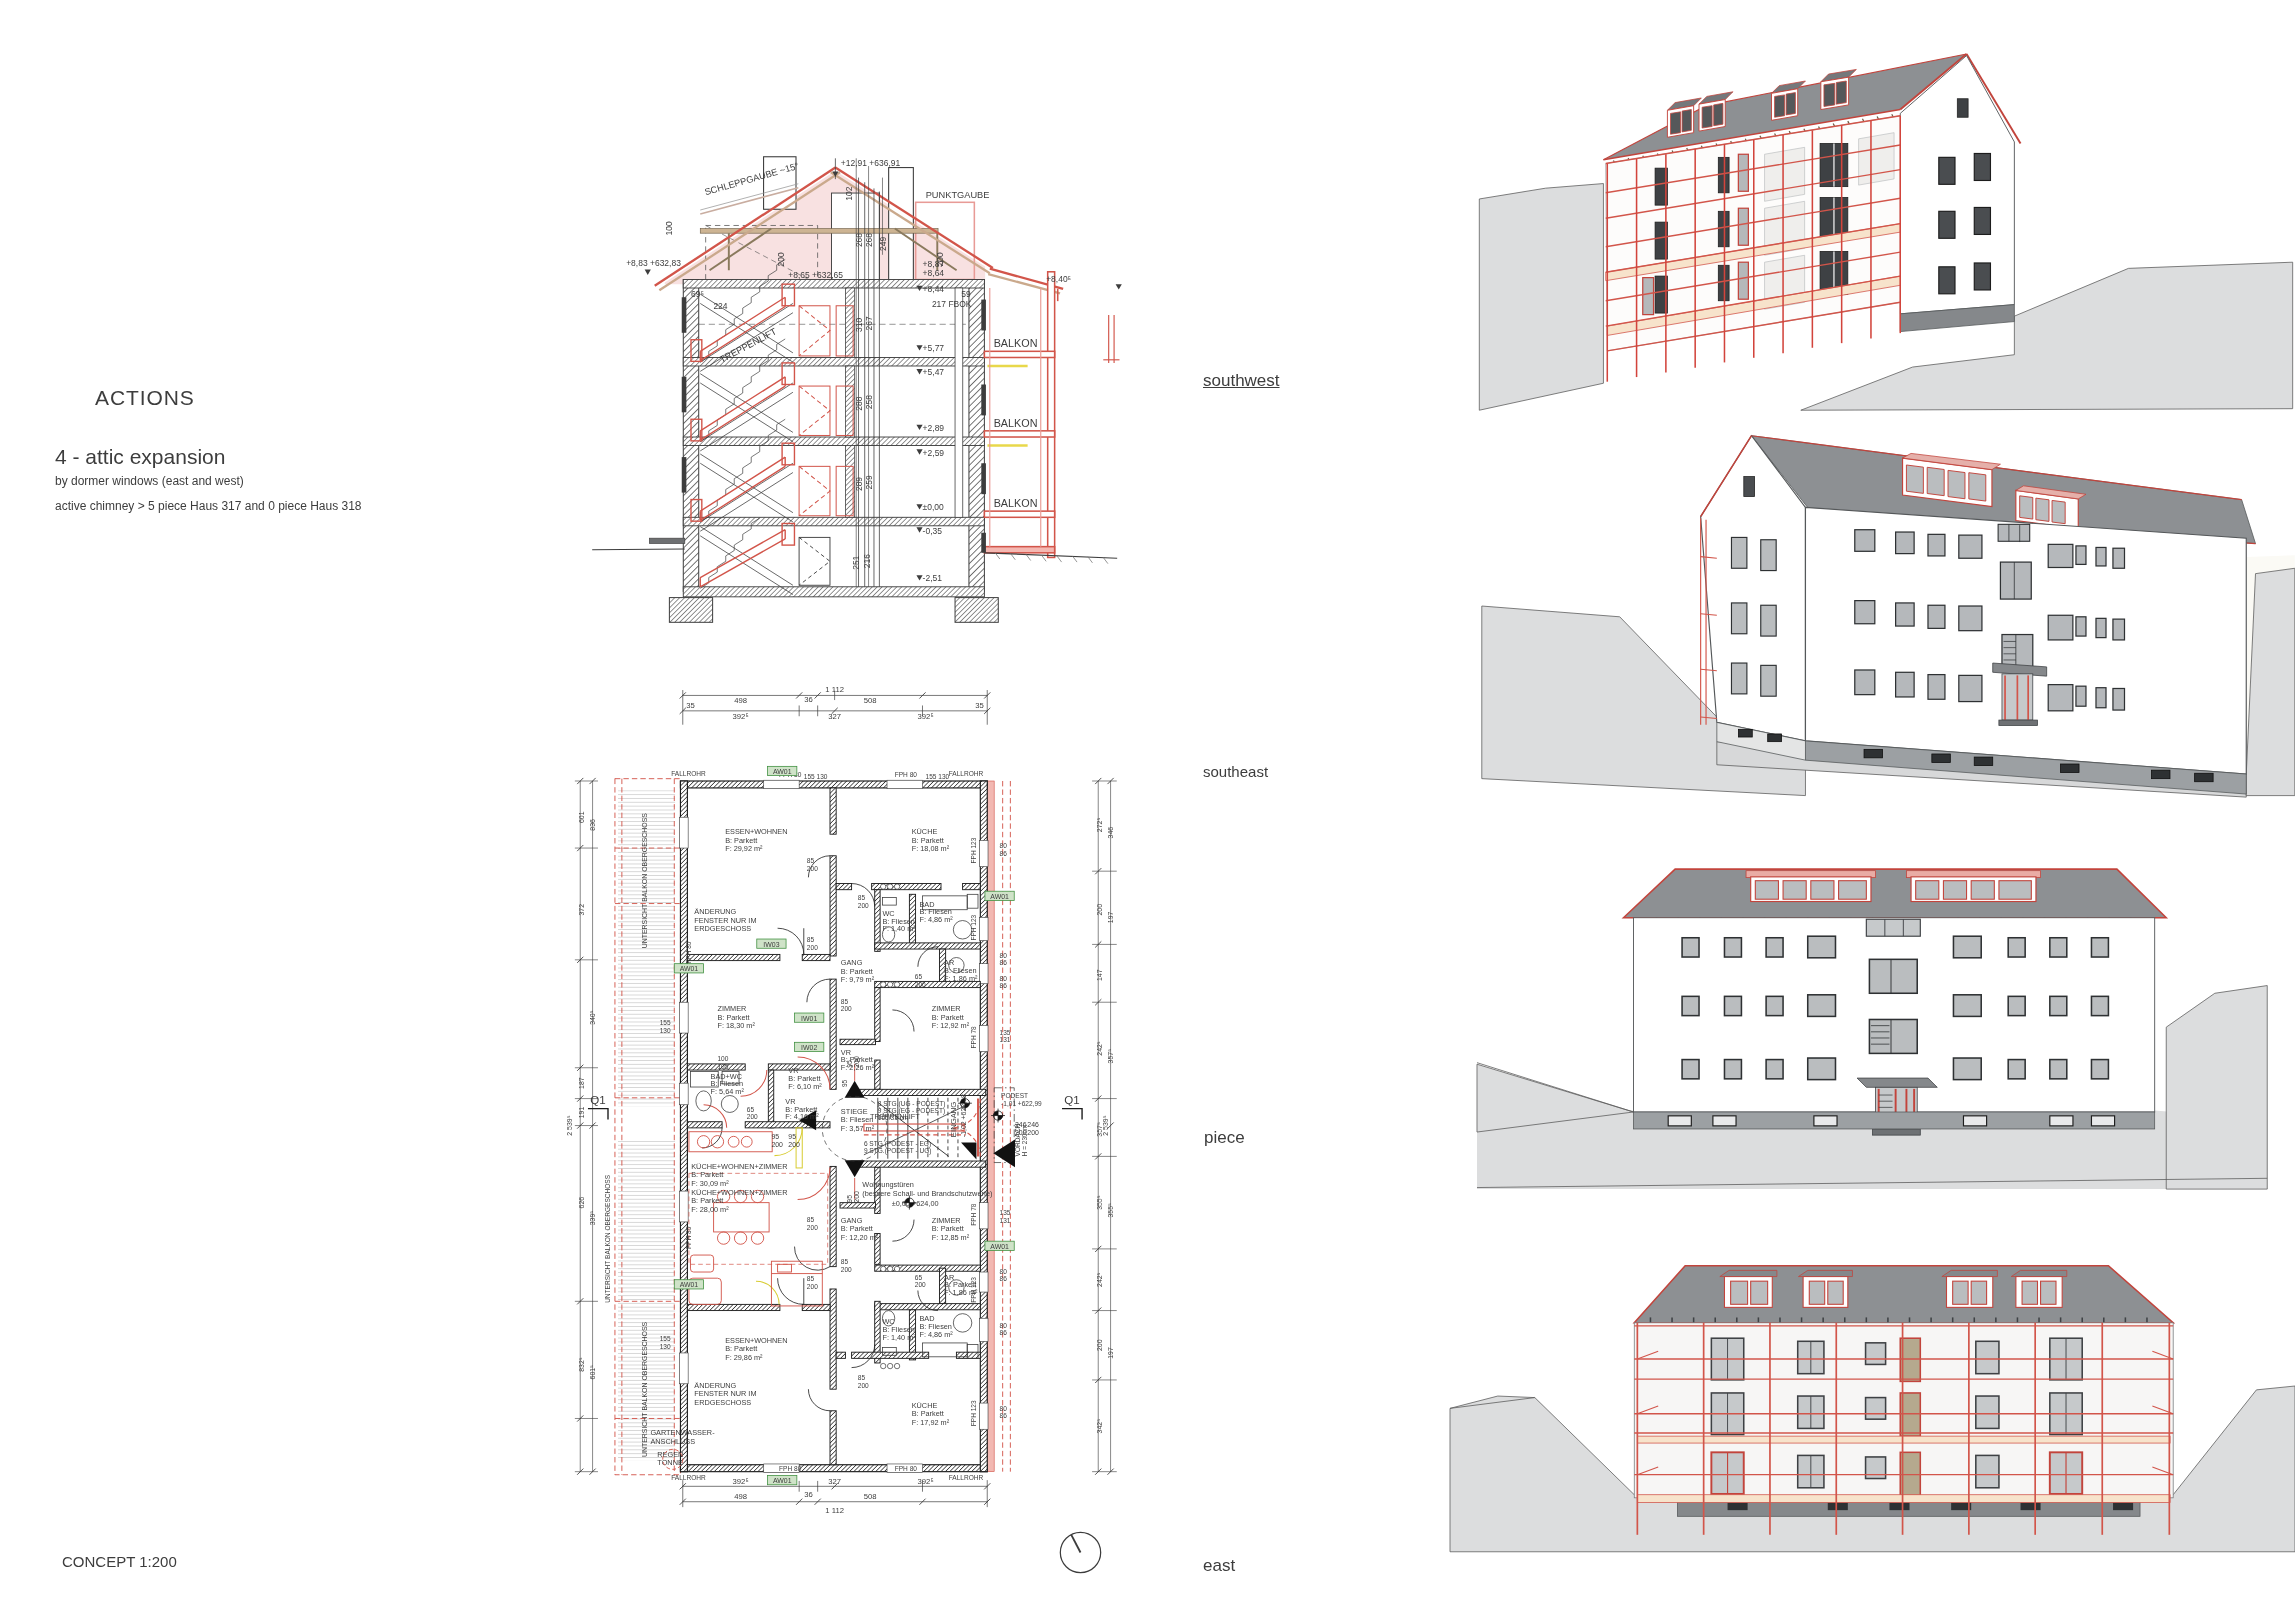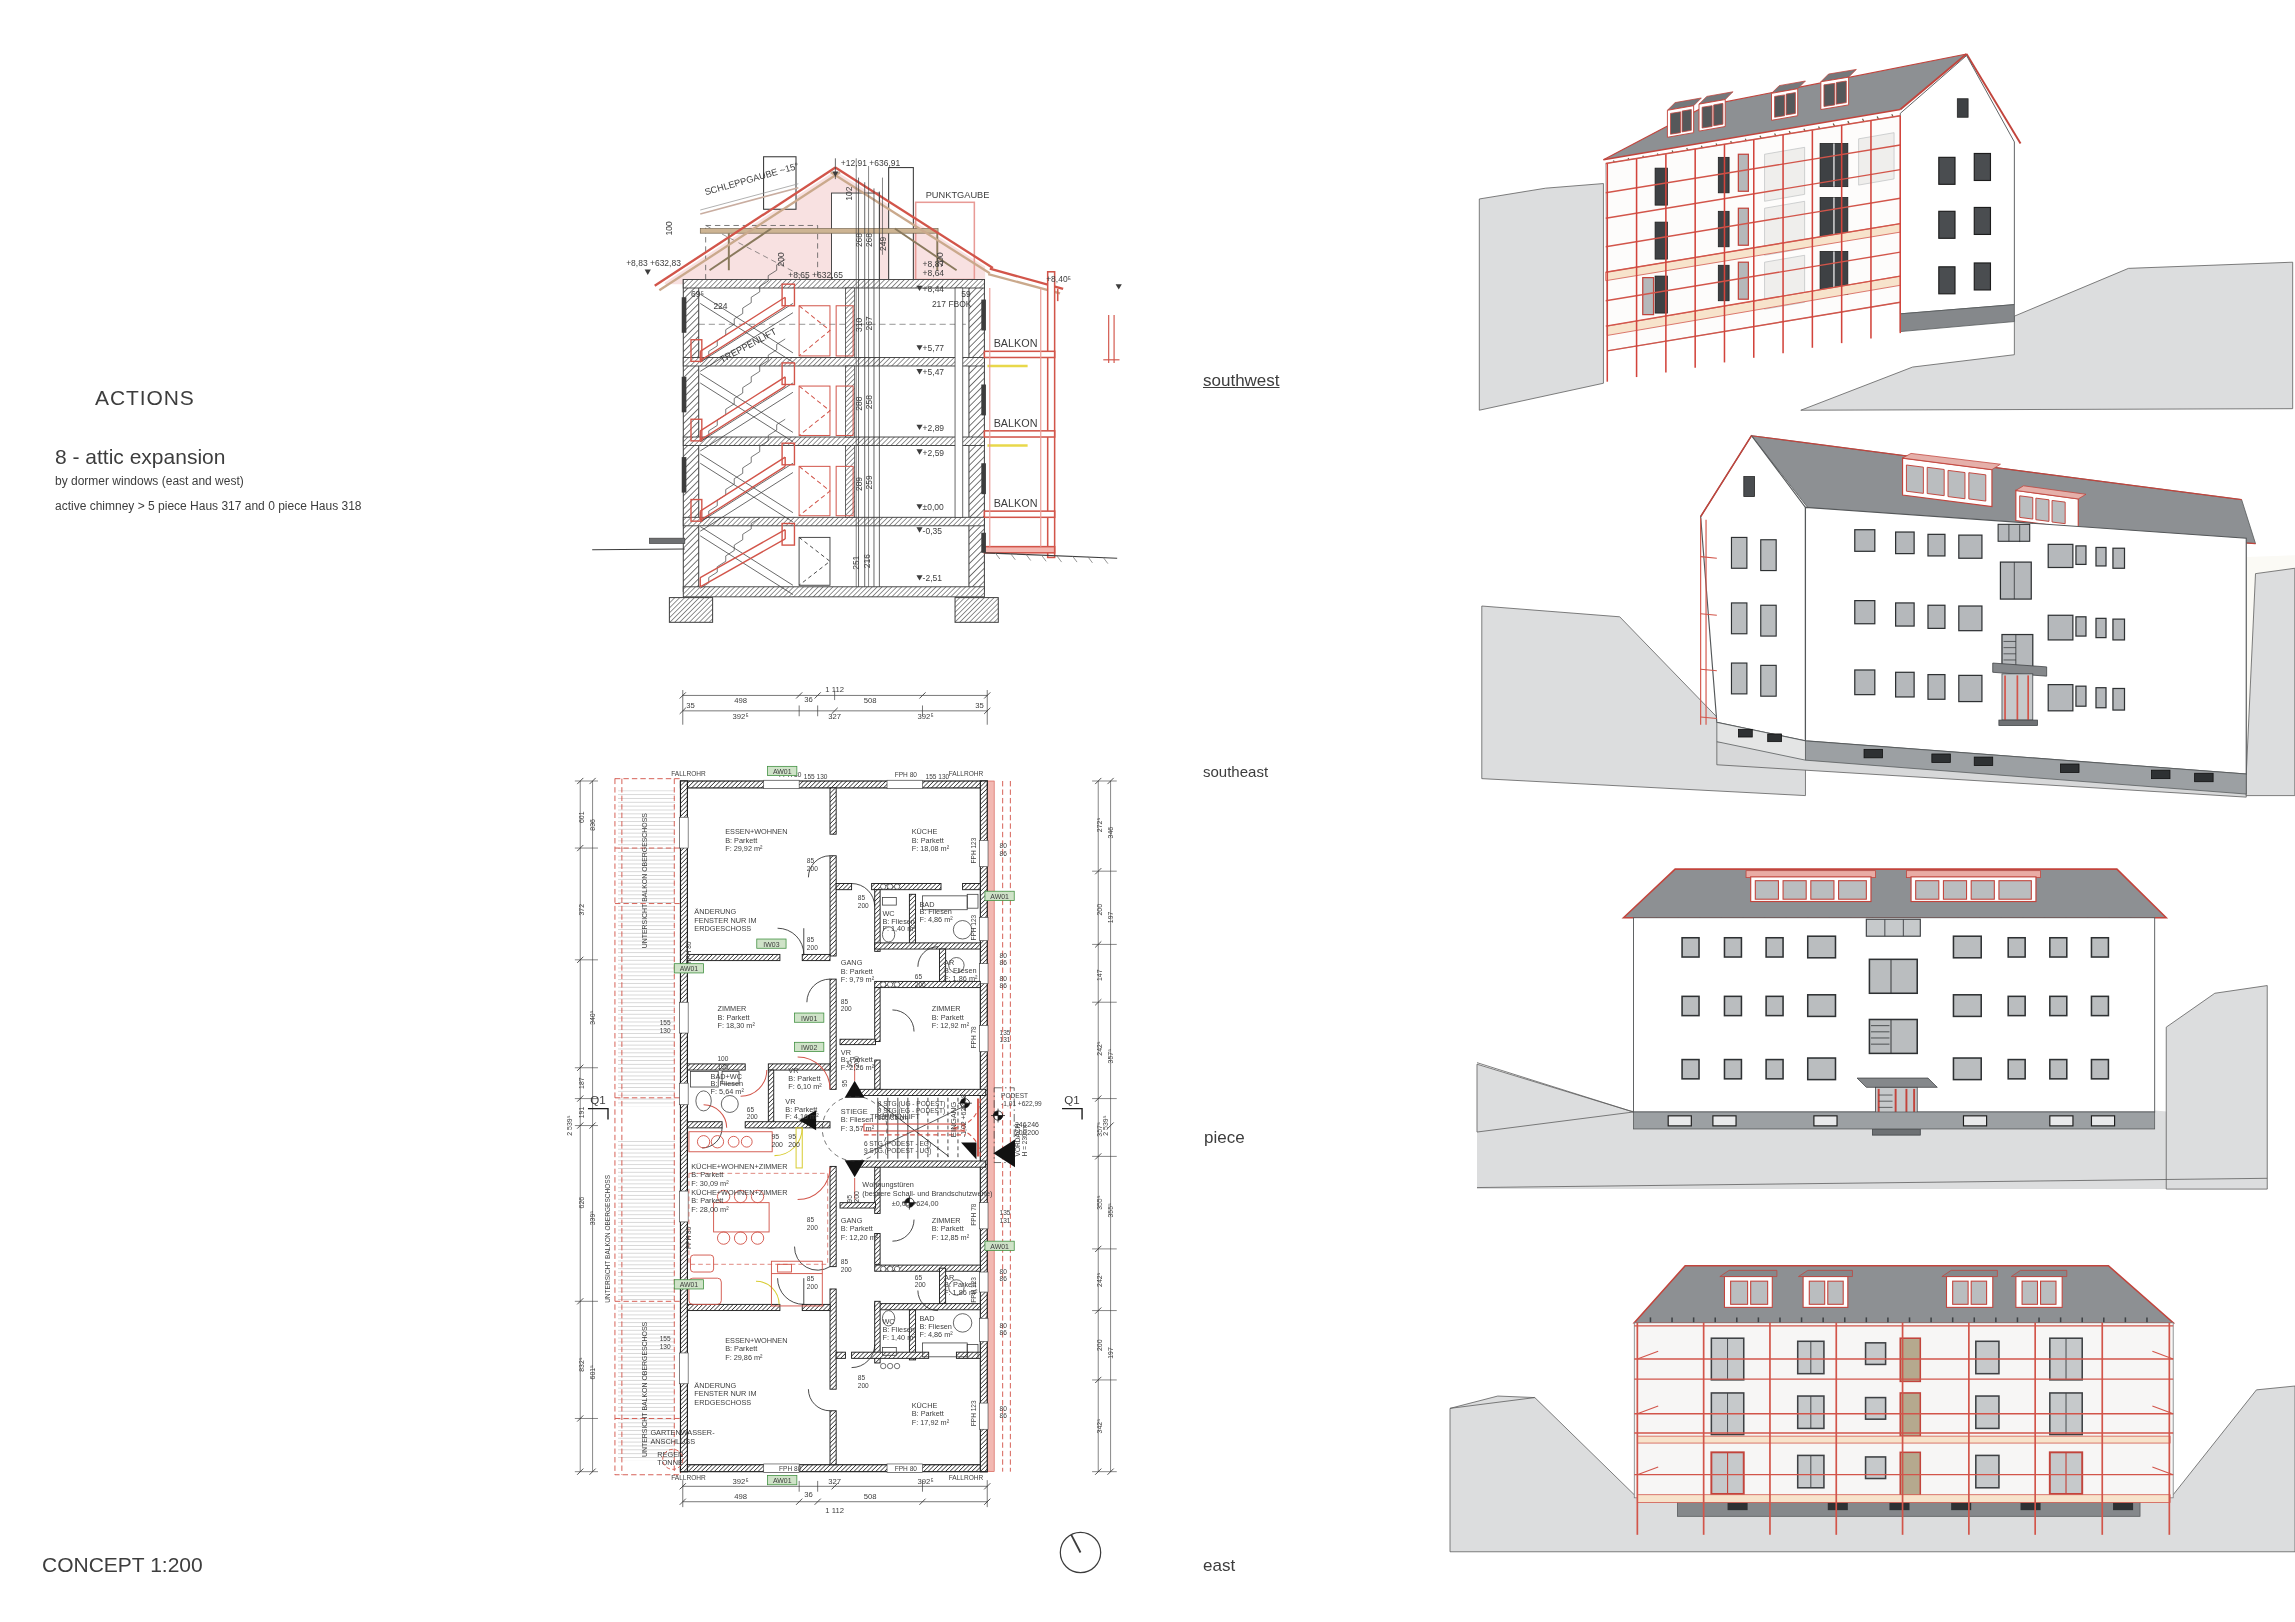--- a/index.html
+++ b/index.html
@@ -6,27 +6,27 @@
 .abs{position:absolute;}
 .lbl{position:absolute;color:#3d3d3d;font-family:"Liberation Sans",sans-serif;}
 svg{position:absolute;overflow:visible;}
 svg text{font-family:"Liberation Sans",sans-serif;fill:#3d3d3d;}
 </style>
 </head>
 <body>
 
 <div class="lbl" style="left:55px;top:386px;font-size:21px;letter-spacing:0.9px;margin-left:40px;">ACTIONS</div>
 
-<div class="lbl" style="left:55px;top:445px;font-size:21px;">8 - attic expansion</div>
+<div class="lbl" style="left:55px;top:445px;font-size:21px;">4 - attic expansion</div>
 
 <div class="lbl" style="left:55px;top:474px;font-size:12px;">by dormer windows (east and west)</div>
 
 <div class="lbl" style="left:55px;top:499px;font-size:12px;">active chimney &gt; 5 piece Haus 317 and 0 piece Haus 318</div>
 
-<div class="lbl" style="left:42px;top:1553px;font-size:21px;">CONCEPT 1:200</div>
+<div class="lbl" style="left:62px;top:1553px;font-size:15px;">CONCEPT 1:200</div>
 
 <div class="lbl" style="left:1203px;top:371px;font-size:17px;text-decoration:underline;">southwest</div>
 
 <div class="lbl" style="left:1203px;top:763px;font-size:15px;">southeast</div>
 
 <div class="lbl" style="left:1204px;top:1128px;font-size:17px;">piece</div>
 
 <div class="lbl" style="left:1203px;top:1556px;font-size:17px;">east</div>
 
 <svg class="abs" style="left:1058px;top:1530px;" width="45" height="45" viewBox="0 0 58 58">

